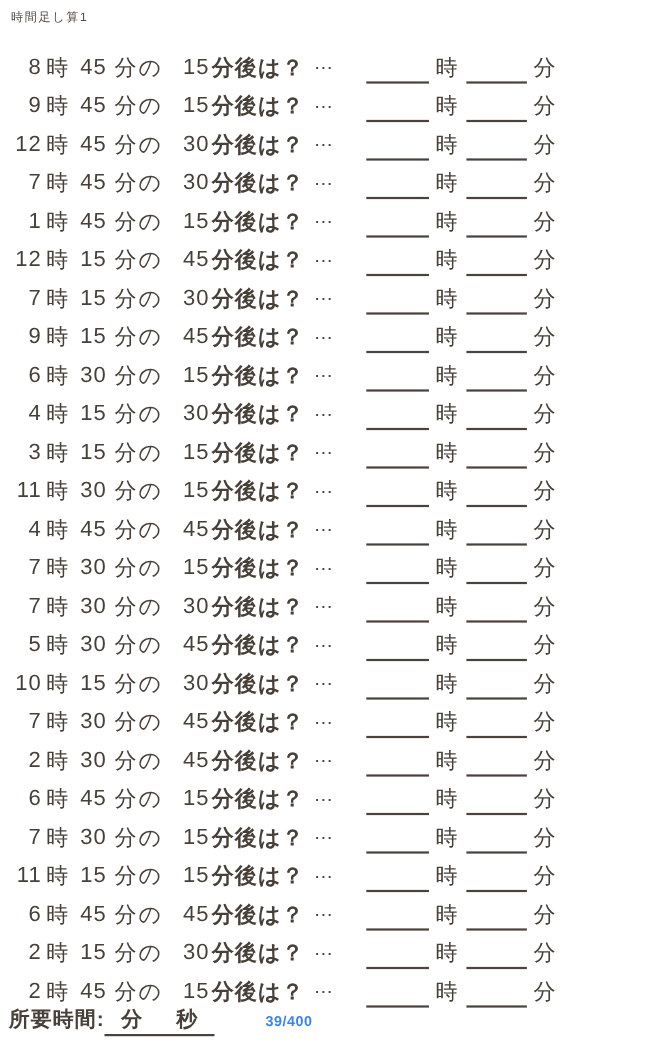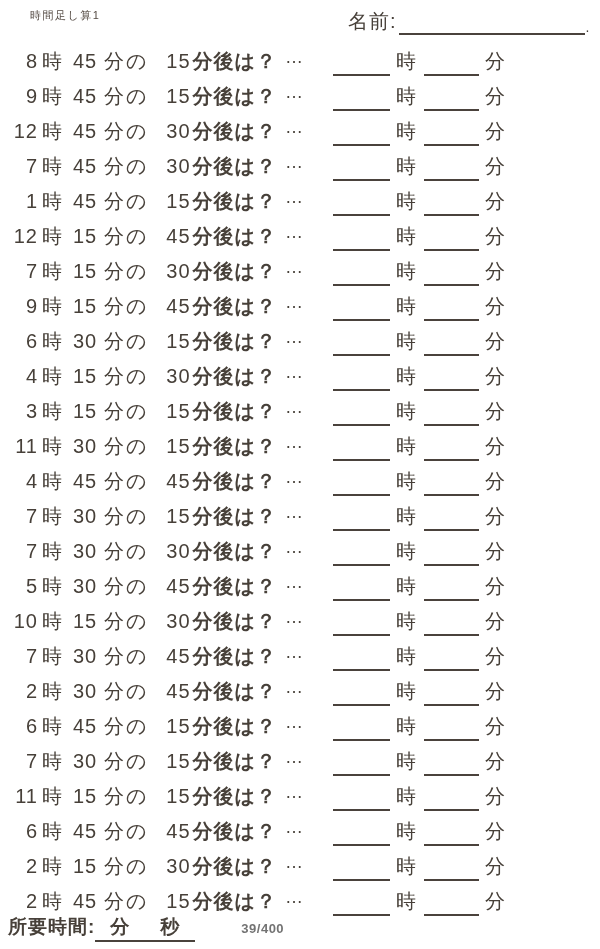--- a/index.html
+++ b/index.html
@@ -7,21 +7,21 @@
     width: 600px; height: 949px;
     background: #ffffff;
     color: #474039;
     font-family: "Liberation Sans", sans-serif;
     overflow: hidden;
   }
   .page { position: relative; width: 600px; height: 949px; background: #fff; }
 
   
   .ws-title {
-    position: absolute; top: 8px; left: 30px;
+    position: absolute; top: 8px; left: 10px;
     font-size: 11px; letter-spacing: 1.5px; color: #544a43;
   }
   .name-block {
     position: absolute; top: 8px; left: 348px;
     display: flex; align-items: flex-end;
   }
   .name-label { font-size: 20px; letter-spacing: 1px; }
   .name-line {
     display: inline-block; width: 186px; height: 20px;
     border-bottom: 2px solid #4a423c; margin-left: 2px;
@@ -56,35 +56,30 @@
   .footer {
     position: absolute; left: 0; bottom: 7px; width: 594px;
     display: flex; align-items: baseline; font-weight: bold;
   }
   .f-label { font-size: 19px; margin-left: 8px; letter-spacing: 1px; }
   .f-blank {
     display: inline-flex; justify-content: space-around;
     width: 100px; border-bottom: 2px solid #4a423c;
     font-size: 19px; letter-spacing: 1px;
   }
-  .f-page { font-size: 13px; color: #737373; margin-left: 46px; letter-spacing: 0.5px; }
+  .f-page { font-size: 13px; color: #3b82f6; margin-left: 46px; letter-spacing: 0.5px; }
   .f-copy { font-size: 10.5px; color: #9b9b99; margin-left: auto; letter-spacing: 0.4px; }
 </style>
 </head>
 <body>
 
 <div class="page">
 
   <div class="ws-title">時間足し算1</div>
 
-  <div class="name-block">
-    <span class="name-label">名前:</span>
-    <span class="name-line"></span>
-    <span class="name-dot">.</span>
-  </div>
 
   <div class="problems">
     <div class="row">
       <span class="c-hour">8</span>
       <span class="c-ji">時</span>
       <span class="c-min">45</span>
       <span class="c-funno">分の</span>
       <span class="c-delta">15</span>
       <span class="c-ato">分後は？</span>
       <span class="c-dots">…</span>

